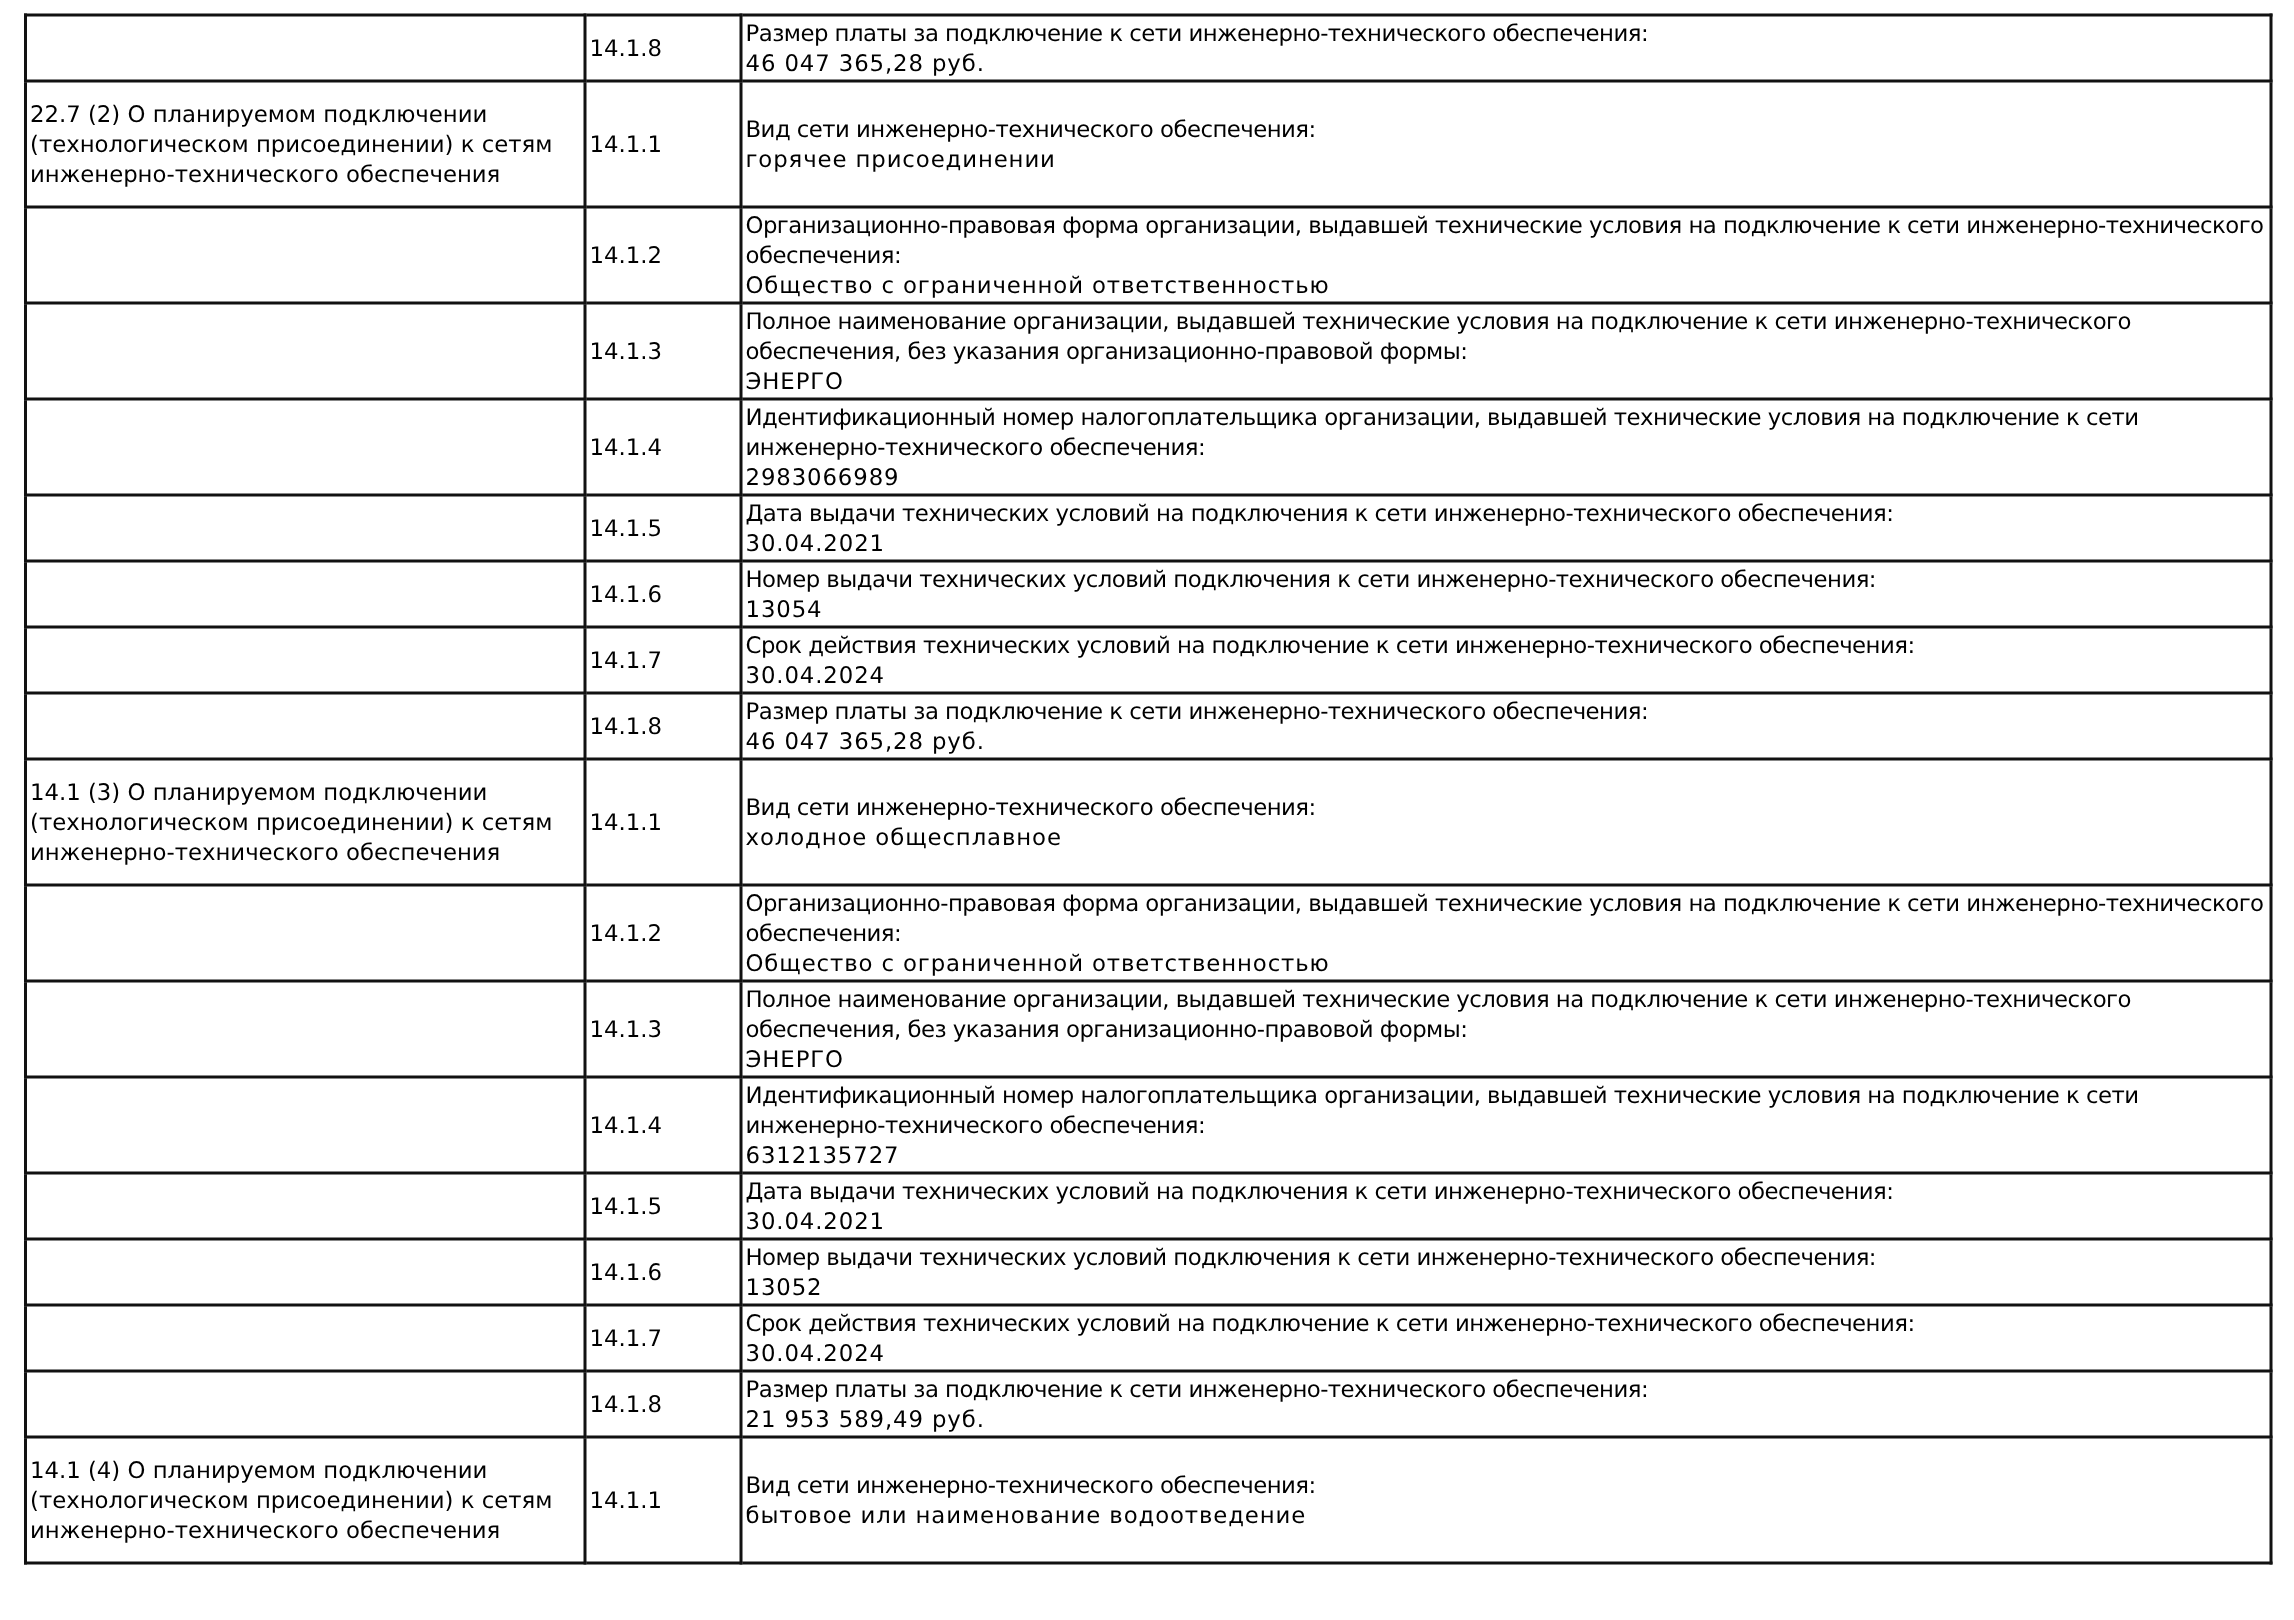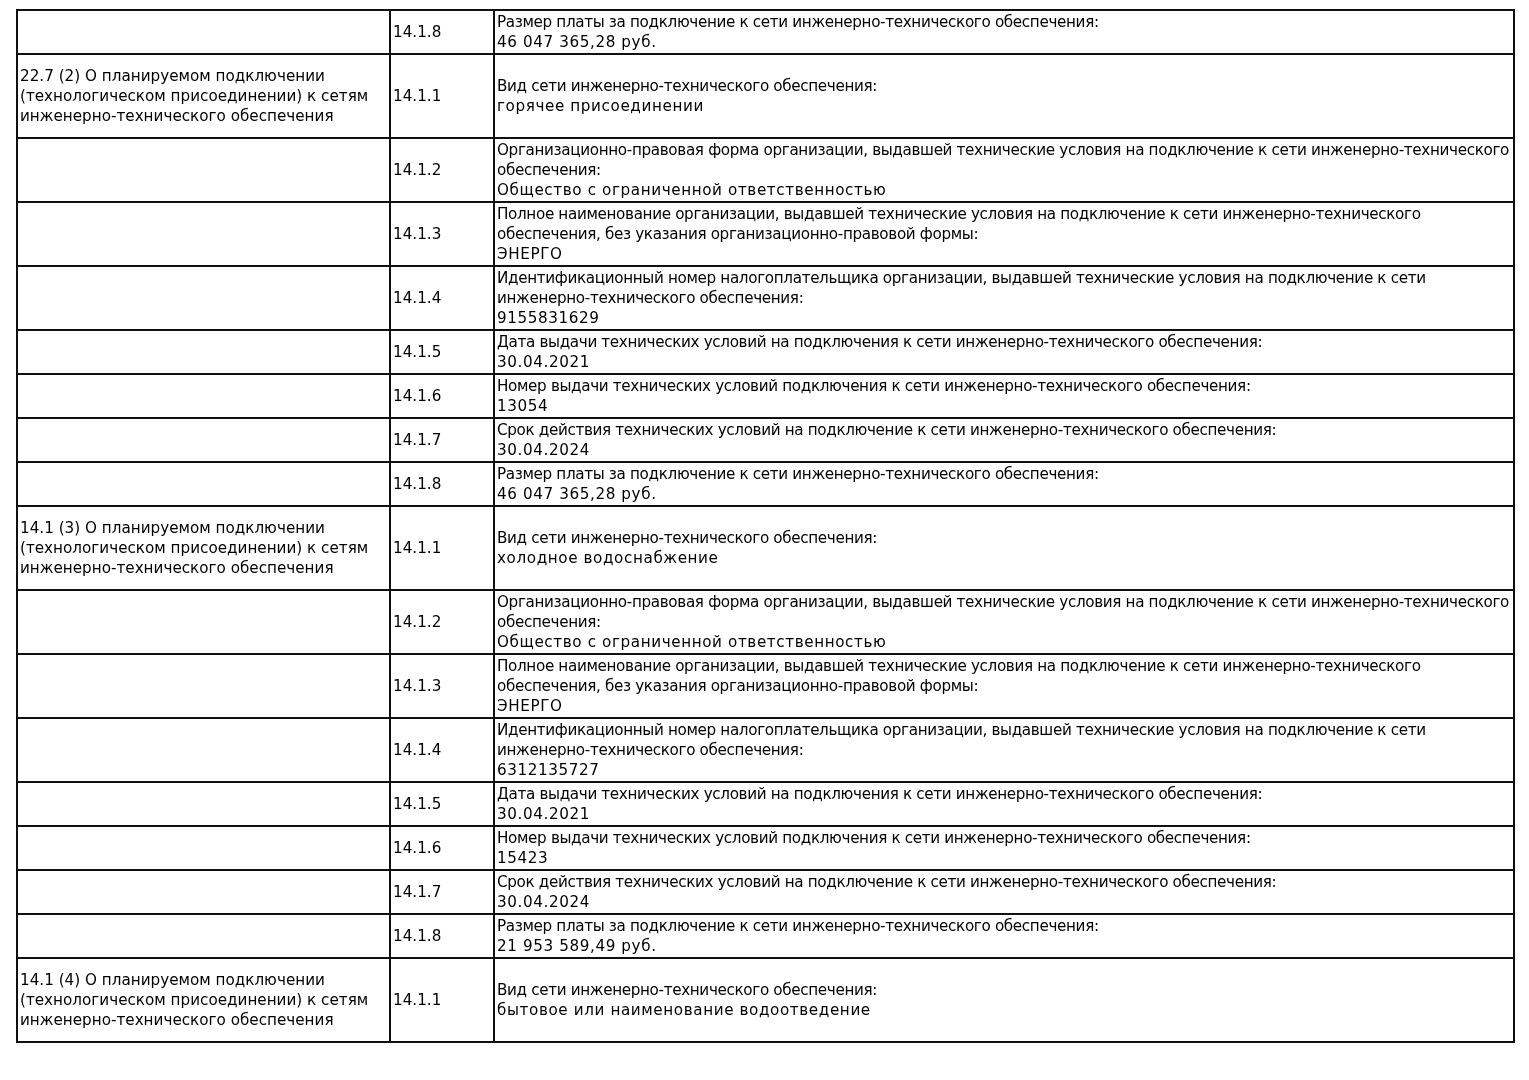--- a/index.html
+++ b/index.html
@@ -59,21 +59,21 @@
       <td class="desc">
           <span class="lbl">Полное наименование организации, выдавшей технические условия на подключение к сети инженерно-технического обеспечения, без указания организационно-правовой формы:</span>
           <span class="val">ЭНЕРГО</span>
         </td>
     </tr>
     <tr class="h3">
       <td class="sec"></td>
       <td class="num">14.1.4</td>
       <td class="desc">
           <span class="lbl">Идентификационный номер налогоплательщика организации, выдавшей технические условия на подключение к сети инженерно-технического обеспечения:</span>
-          <span class="val">9155831629</span>
+          <span class="val">2983066989</span>
         </td>
     </tr>
     <tr class="h2">
       <td class="sec"></td>
       <td class="num">14.1.5</td>
       <td class="desc">
           <span class="lbl">Дата выдачи технических условий на подключения к сети инженерно-технического обеспечения:</span>
           <span class="val">30.04.2021</span>
         </td>
     </tr>
@@ -99,21 +99,21 @@
       <td class="desc">
           <span class="lbl">Размер платы за подключение к сети инженерно-технического обеспечения:</span>
           <span class="val">46 047 365,28 руб.</span>
         </td>
     </tr>
     <tr class="h4">
       <td class="sec">14.1 (3) О планируемом подключении (технологическом присоединении) к сетям инженерно-технического обеспечения</td>
       <td class="num">14.1.1</td>
       <td class="desc">
           <span class="lbl">Вид сети инженерно-технического обеспечения:</span>
-          <span class="val">холодное водоснабжение</span>
+          <span class="val">холодное общесплавное</span>
         </td>
     </tr>
     <tr class="h3">
       <td class="sec"></td>
       <td class="num">14.1.2</td>
       <td class="desc">
           <span class="lbl">Организационно-правовая форма организации, выдавшей технические условия на подключение к сети инженерно-технического обеспечения:</span>
           <span class="val">Общество с ограниченной ответственностью</span>
         </td>
     </tr>
@@ -139,21 +139,21 @@
       <td class="desc">
           <span class="lbl">Дата выдачи технических условий на подключения к сети инженерно-технического обеспечения:</span>
           <span class="val">30.04.2021</span>
         </td>
     </tr>
     <tr class="h2">
       <td class="sec"></td>
       <td class="num">14.1.6</td>
       <td class="desc">
           <span class="lbl">Номер выдачи технических условий подключения к сети инженерно-технического обеспечения:</span>
-          <span class="val">15423</span>
+          <span class="val">13052</span>
         </td>
     </tr>
     <tr class="h2">
       <td class="sec"></td>
       <td class="num">14.1.7</td>
       <td class="desc">
           <span class="lbl">Срок действия технических условий на подключение к сети инженерно-технического обеспечения:</span>
           <span class="val">30.04.2024</span>
         </td>
     </tr>

